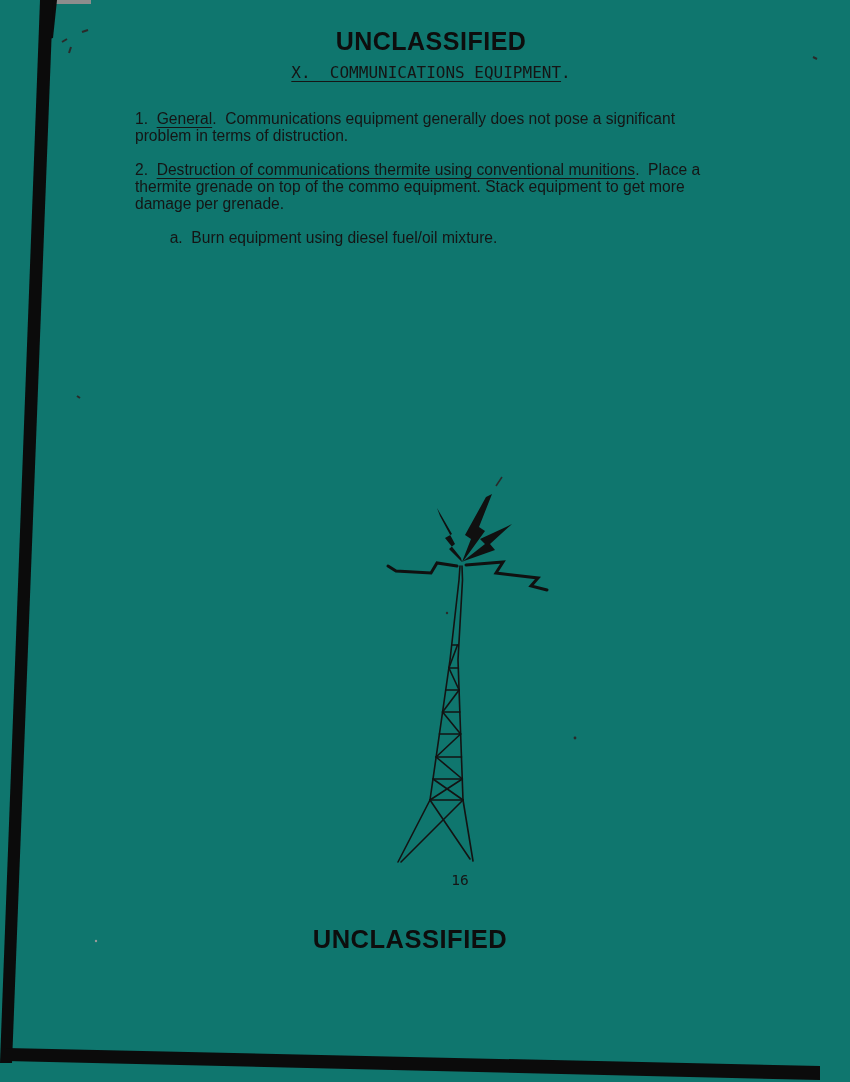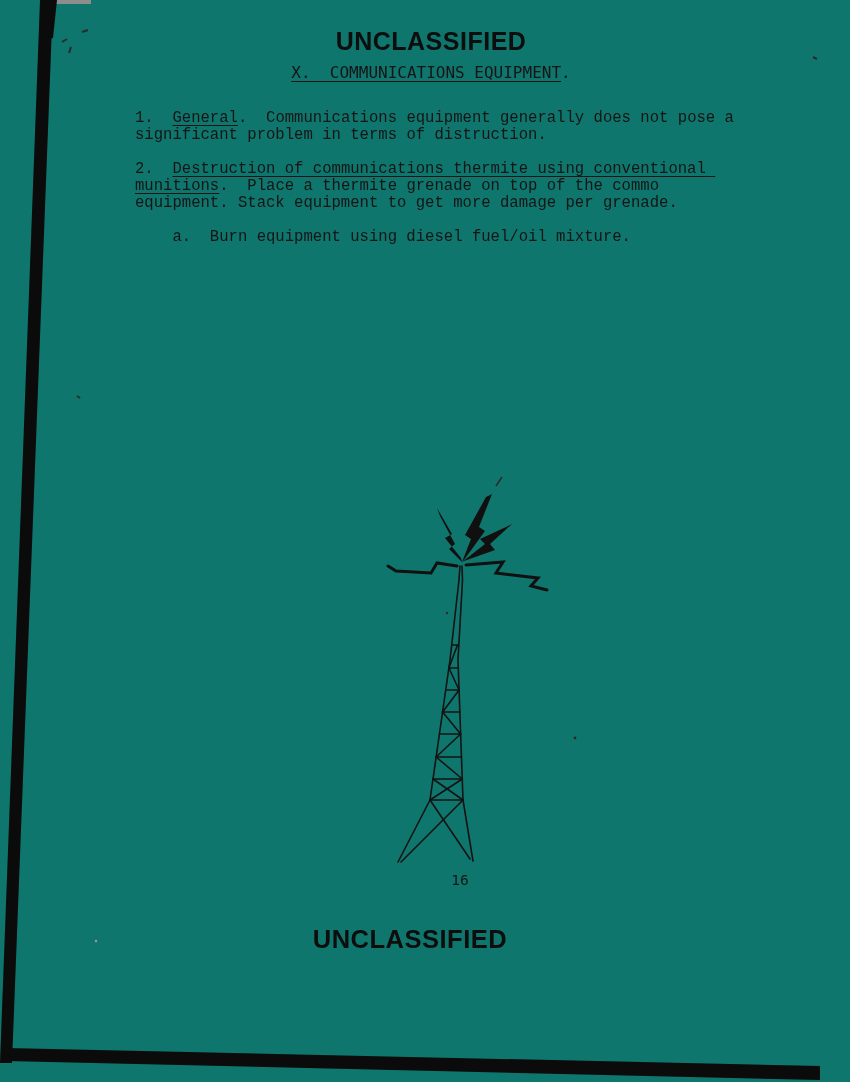--- a/index.html
+++ b/index.html
@@ -30,21 +30,21 @@
     font-size: 16px;
     white-space: pre;
     color: #151515;
   }
   .u { text-decoration: underline; text-underline-offset: 3px; }
 
   .doc-body {
     position: absolute;
     left: 135px; top: 110px;
     width: 66ch;
-    font-family: Liberation Mono, monospace;
+    font-family: Liberation Sans, sans-serif;
     font-size: 15.6px;
     line-height: 17.2px;
     color: #151515;
   }
   .doc-body p { margin: 0 0 16.5px 0; white-space: pre-wrap; }
   p.list-item { text-indent: 4ch; margin: 0 0 15.5px 0; }
 
   .tower-illustration {
     position: absolute;
     left: 370px; top: 468px;

